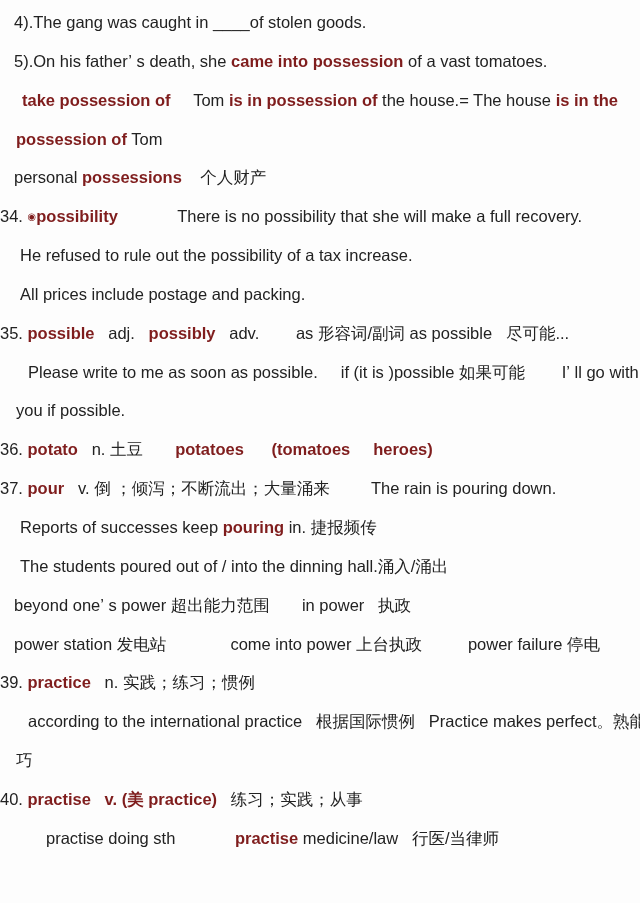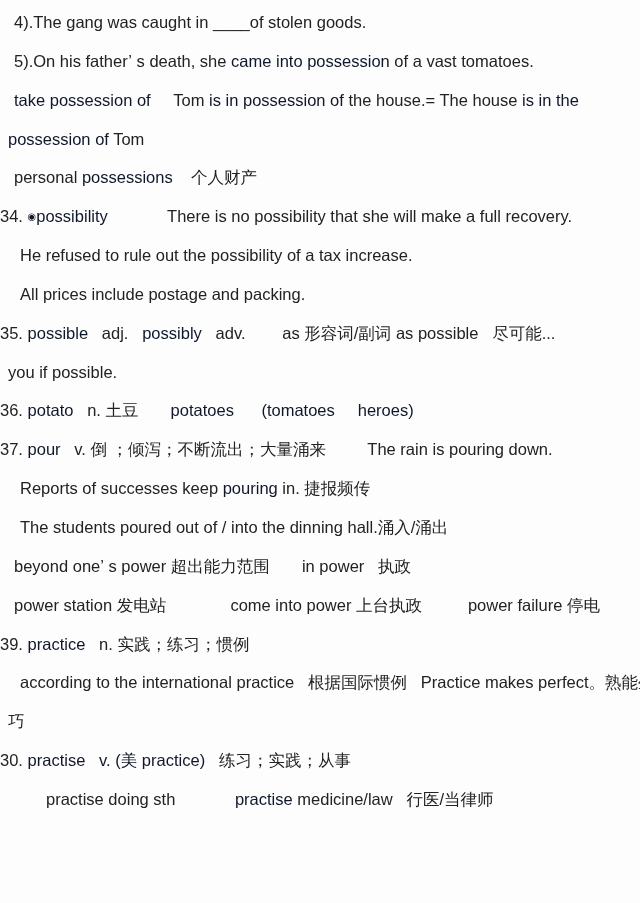--- a/index.html
+++ b/index.html
@@ -20,56 +20,58 @@
     color: #222222;
   }
   .line {
     height: 38.85px;
     line-height: 38.85px;
     white-space: nowrap;
     box-sizing: border-box;
   }
   .line span { white-space: inherit; }
   .bold {
-    font-weight: 400;
-    color: #0f172a;
+    font-weight: 700;
+    color: #7f1d1d;
   }
   .mark {
     font-size: 10px;
     vertical-align: 2.5px;
     letter-spacing: 0;
   }
   .justify {
     text-align: justify;
     text-align-last: justify;
+    margin-left: 8px;
   }
-  .indent-0 { padding-left: 8px; }
+  .indent-0 { padding-left: 16px; }
   .indent-1 { padding-left: 0; }
   .indent-2 { padding-left: 14px; }
   .indent-3 { padding-left: 20px; }
   .indent-4 { padding-left: 46px; }
 </style>
 </head>
 <body>
 
 <main class="doc">
     <div class="line indent-2"><span>4).The gang was caught in ____of stolen goods.</span></div>
     <div class="line indent-2"><span>5).On his father’&nbsp;s death, she </span><span class="bold">came into possession</span><span> of a vast tomatoes.</span></div>
     <div class="line indent-2 justify"><span class="bold">take possession of</span><span>&nbsp;&nbsp;&nbsp;&nbsp; Tom </span><span class="bold">is in possession of</span><span> the house.= The house </span><span class="bold">is in the</span></div>
     <div class="line indent-0"><span class="bold">possession of</span><span> Tom</span></div>
     <div class="line indent-2"><span>personal </span><span class="bold">possessions</span><span>&nbsp;&nbsp;&nbsp; 个人财产</span></div>
     <div class="line indent-1"><span>34. </span><span class="bold mark">◉</span><span class="bold">possibility</span><span>&nbsp;&nbsp;&nbsp;&nbsp;&nbsp;&nbsp;&nbsp;&nbsp;&nbsp;&nbsp;&nbsp;&nbsp; There is no possibility that she will make a full recovery.</span></div>
     <div class="line indent-3"><span>He refused to rule out the possibility of a tax increase.</span></div>
     <div class="line indent-3"><span>All prices include postage and packing.</span></div>
     <div class="line indent-1"><span>35. </span><span class="bold">possible</span><span>&nbsp;&nbsp; adj.&nbsp;&nbsp; </span><span class="bold">possibly</span><span>&nbsp;&nbsp; adv.&nbsp;&nbsp;&nbsp;&nbsp;&nbsp;&nbsp;&nbsp; as 形容词/副词 as possible&nbsp;&nbsp; 尽可能...</span></div>
+    <div class="line indent-3 justify"><span>Please write to me as soon as possible.&nbsp;&nbsp;&nbsp;&nbsp; if (it is )possible 如果可能&nbsp;&nbsp;&nbsp;&nbsp;&nbsp;&nbsp;&nbsp; I’&nbsp;ll go with</span></div>
     <div class="line indent-0"><span>you if possible.</span></div>
     <div class="line indent-1"><span>36. </span><span class="bold">potato</span><span>&nbsp;&nbsp; n. 土豆&nbsp;&nbsp;&nbsp;&nbsp;&nbsp;&nbsp; </span><span class="bold">potatoes</span><span>&nbsp;&nbsp;&nbsp;&nbsp;&nbsp; </span><span class="bold">(tomatoes&nbsp;&nbsp;&nbsp;&nbsp; heroes)</span></div>
     <div class="line indent-1"><span>37. </span><span class="bold">pour</span><span>&nbsp;&nbsp; v. 倒 ；倾泻；不断流出；大量涌来&nbsp;&nbsp;&nbsp;&nbsp;&nbsp;&nbsp;&nbsp;&nbsp; The rain is pouring down.</span></div>
     <div class="line indent-3"><span>Reports of successes keep </span><span class="bold">pouring</span><span> in.&nbsp;捷报频传</span></div>
     <div class="line indent-3"><span>The students poured out of / into the dinning hall.涌入/涌出</span></div>
     <div class="line indent-2"><span>beyond one’&nbsp;s power 超出能力范围&nbsp;&nbsp;&nbsp;&nbsp;&nbsp;&nbsp; in power&nbsp;&nbsp; 执政</span></div>
     <div class="line indent-2"><span>power station 发电站&nbsp;&nbsp;&nbsp;&nbsp;&nbsp;&nbsp;&nbsp;&nbsp;&nbsp;&nbsp;&nbsp;&nbsp;&nbsp;&nbsp;come into power 上台执政&nbsp;&nbsp;&nbsp;&nbsp;&nbsp;&nbsp;&nbsp;&nbsp;&nbsp;&nbsp;power failure 停电</span></div>
     <div class="line indent-1"><span>39. </span><span class="bold">practice</span><span>&nbsp;&nbsp; n. 实践；练习；惯例</span></div>
     <div class="line indent-3 justify"><span>according to the international practice&nbsp;&nbsp; 根据国际惯例&nbsp;&nbsp; Practice makes perfect。熟能生</span></div>
     <div class="line indent-0"><span>巧</span></div>
-    <div class="line indent-1"><span>30. </span><span class="bold">practise</span><span>&nbsp;&nbsp; </span><span class="bold">v. (美 practice)</span><span>&nbsp;&nbsp; 练习；实践；从事</span></div>
+    <div class="line indent-1"><span>40. </span><span class="bold">practise</span><span>&nbsp;&nbsp; </span><span class="bold">v. (美 practice)</span><span>&nbsp;&nbsp; 练习；实践；从事</span></div>
     <div class="line indent-4"><span>practise doing sth&nbsp;&nbsp;&nbsp;&nbsp;&nbsp;&nbsp;&nbsp;&nbsp;&nbsp;&nbsp;&nbsp;&nbsp;&nbsp;</span><span class="bold">practise</span><span> medicine/law&nbsp;&nbsp; 行医/当律师</span></div>
   </main>
 
 </body></html>

